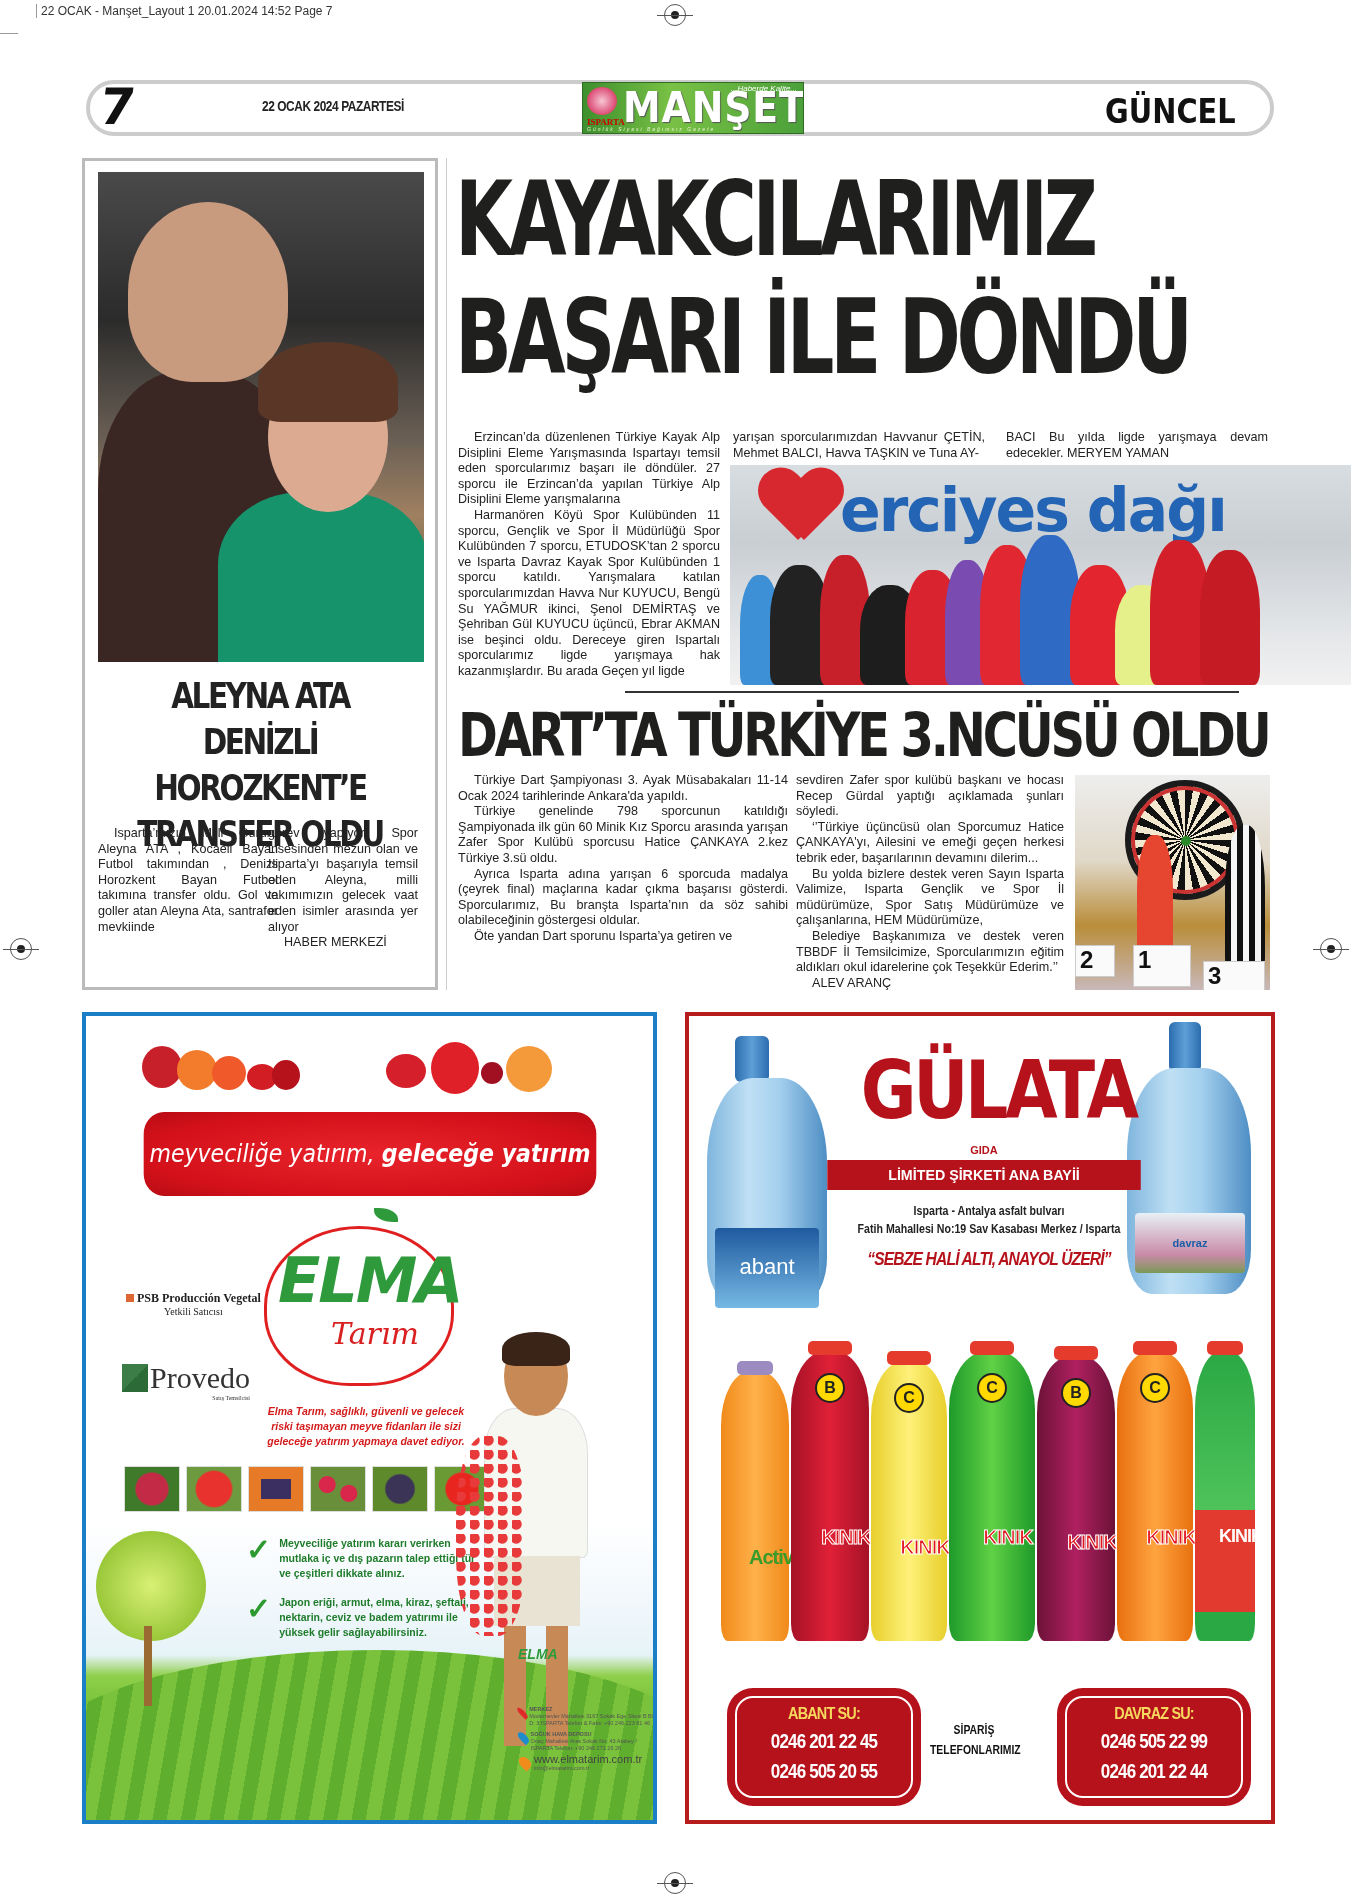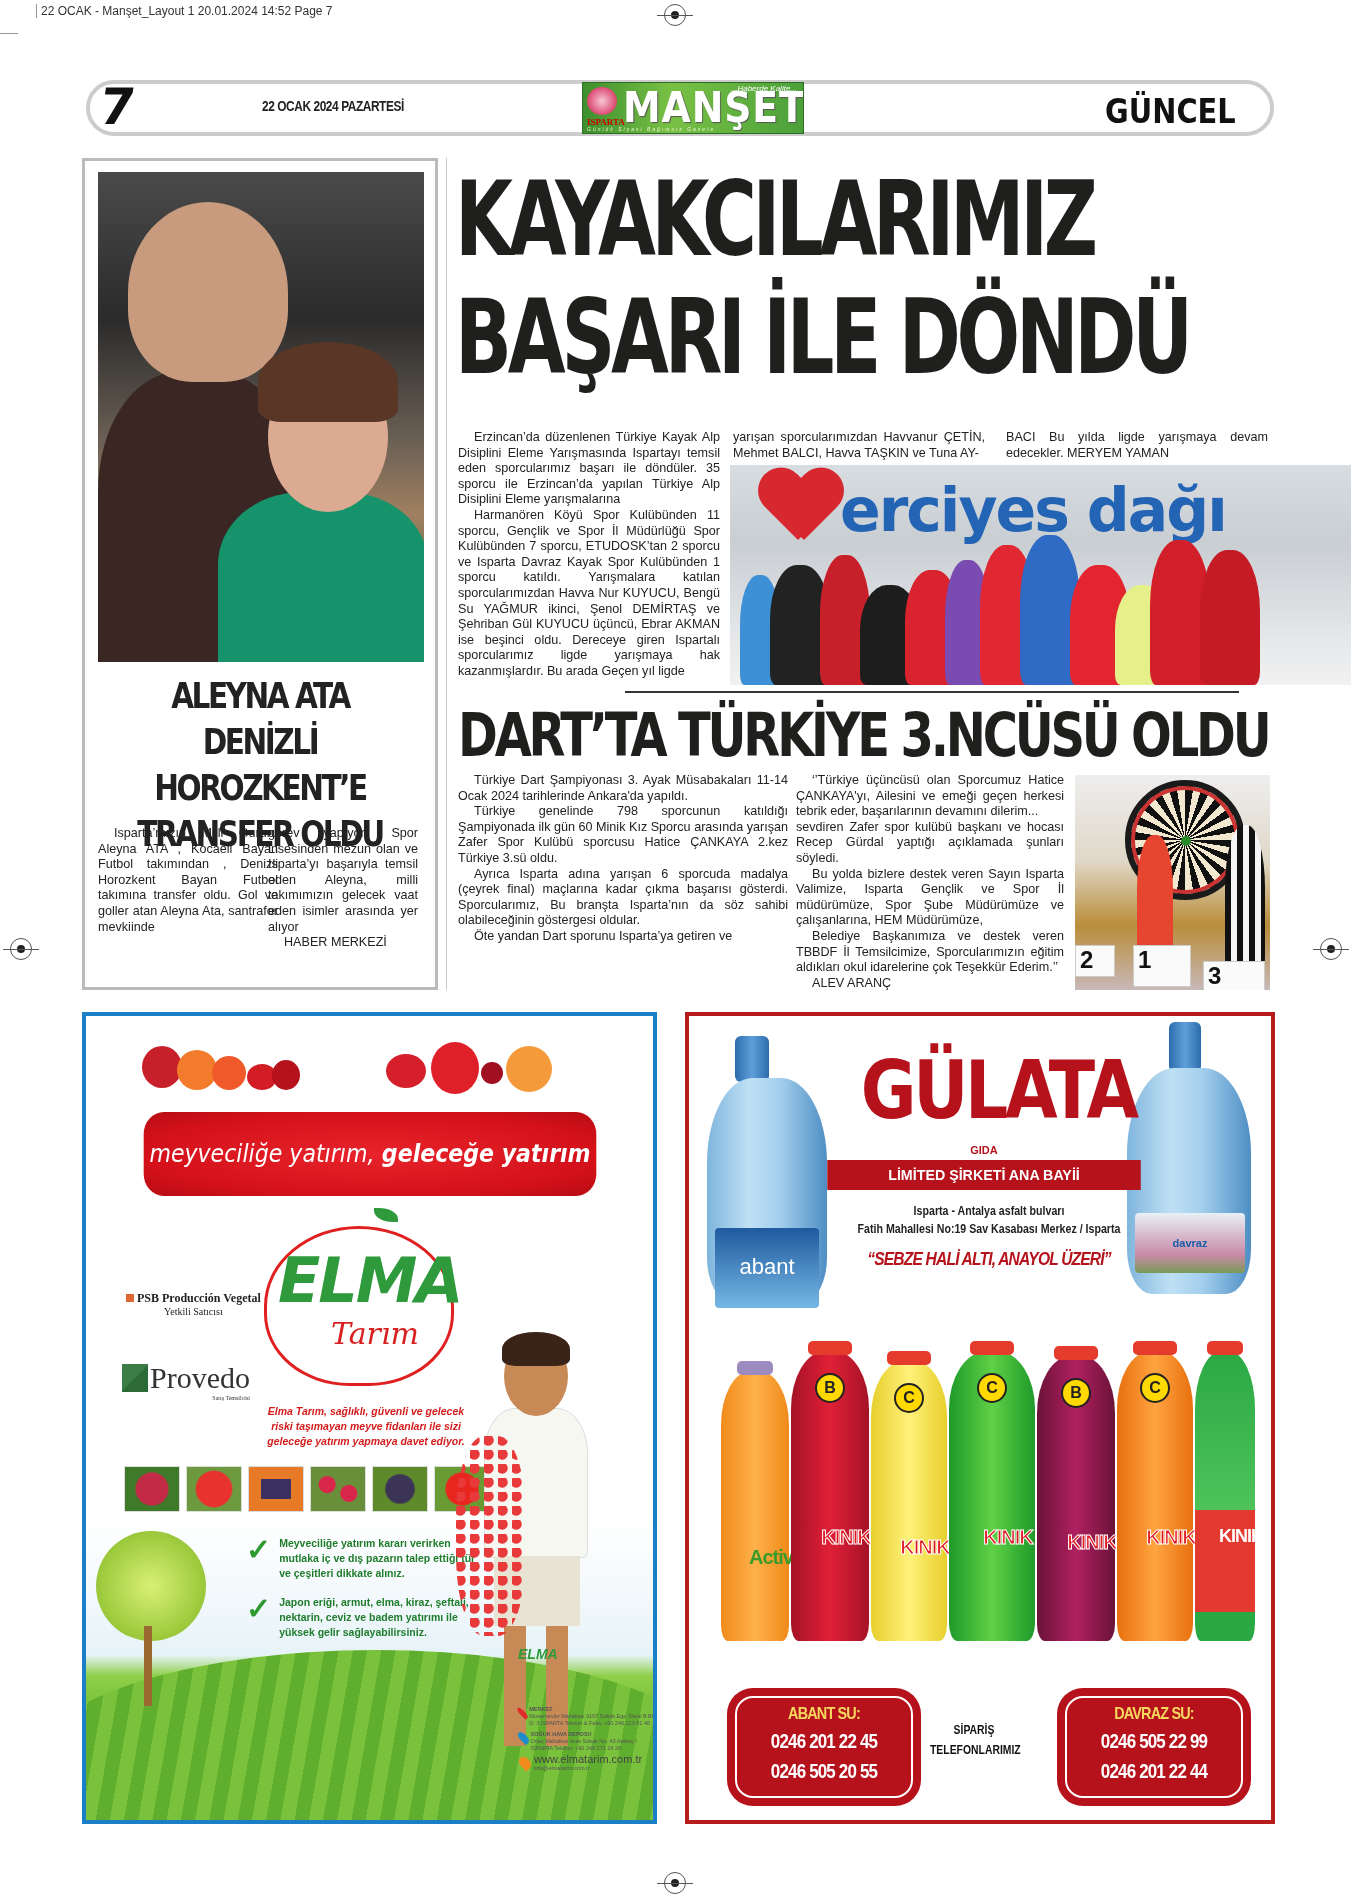--- a/index.html
+++ b/index.html
@@ -161,21 +161,21 @@
   <p>HABER MERKEZİ</p>
 </div>
 
 <div class="abs vline"></div>
 
 <div class="abs big-headline" style="left:455px;top:160px;font-size:104px;line-height:118px;transform:scaleX(0.72);">
   <div>KAYAKCILARIMIZ</div>
   <div>BAŞARI İLE DÖNDÜ</div>
 </div>
 <div class="abs body-text" style="left:458px;top:430px;width:262px;">
-  <p>Erzincan’da düzenlenen Türkiye Kayak Alp Disiplini Eleme Yarışmasında Ispartayı temsil eden sporcularımız başarı ile döndüler. 35 sporcu ile Erzincan’da yapılan  Türkiye Alp Disiplini Eleme yarışmalarına</p>
+  <p>Erzincan’da düzenlenen Türkiye Kayak Alp Disiplini Eleme Yarışmasında Ispartayı temsil eden sporcularımız başarı ile döndüler. 27 sporcu ile Erzincan’da yapılan  Türkiye Alp Disiplini Eleme yarışmalarına</p>
   <p>Harmanören Köyü Spor Kulübünden 11 sporcu, Gençlik ve Spor İl Müdürlüğü Spor Kulübünden 7 sporcu, ETUDOSK’tan 2 sporcu ve Isparta Davraz Kayak Spor Kulübünden 1 sporcu katıldı. Yarışmalara katılan sporcularımızdan  Havva Nur KUYUCU, Bengü Su YAĞMUR ikinci, Şenol DEMİRTAŞ ve Şehriban Gül KUYUCU üçüncü, Ebrar AKMAN ise beşinci  oldu. Dereceye giren Ispartalı sporcularımız ligde yarışmaya hak kazanmışlardır.  Bu arada Geçen yıl ligde</p>
 </div>
 <div class="abs body-text" style="left:733px;top:430px;width:252px;">
   <p style="text-indent:0">yarışan sporcularımızdan Havvanur ÇETİN, Mehmet BALCI, Havva TAŞKIN ve Tuna AY-</p>
 </div>
 <div class="abs body-text" style="left:1006px;top:430px;width:262px;">
   <p style="text-indent:0">BACI Bu yılda  ligde yarışmaya devam edecekler. MERYEM YAMAN</p>
 </div>
 <div class="abs ski-photo">
   <div class="heart"></div>
@@ -199,23 +199,23 @@
 <div class="abs hr"></div>
 
 <div class="abs big-headline" style="left:458px;top:700px;font-size:60px;line-height:70px;letter-spacing:-4px;transform:scaleX(0.8);">DART’TA TÜRKİYE 3.NCÜSÜ OLDU</div>
 <div class="abs body-text" style="left:458px;top:773px;width:330px;">
   <p>Türkiye Dart Şampiyonası  3. Ayak  Müsabakaları 11-14 Ocak 2024 tarihlerinde Ankara'da yapıldı.</p>
   <p>Türkiye genelinde 798 sporcunun katıldığı Şampiyonada ilk gün 60 Minik Kız Sporcu arasında yarışan Zafer Spor Kulübü sporcusu Hatice ÇANKAYA 2.kez Türkiye 3.sü oldu.</p>
   <p>Ayrıca Isparta adına yarışan 6 sporcuda madalya (çeyrek final) maçlarına kadar çıkma başarısı gösterdi. Sporcularımız, Bu branşta Isparta’nın da söz sahibi olabileceğinin göstergesi oldular.</p>
   <p>Öte yandan Dart sporunu Isparta’ya getiren ve</p>
 </div>
 <div class="abs body-text" style="left:796px;top:773px;width:268px;">
+  <p style="text-indent:0">sevdiren Zafer spor kulübü başkanı ve hocası Recep Gürdal yaptığı açıklamada şunları söyledi.</p>
   <p>‘’Türkiye üçüncüsü olan Sporcumuz Hatice ÇANKAYA'yı,  Ailesini ve emeği geçen herkesi tebrik eder, başarılarının devamını dilerim...</p>
-  <p style="text-indent:0">sevdiren Zafer spor kulübü başkanı ve hocası Recep Gürdal yaptığı açıklamada şunları söyledi.</p>
-  <p>Bu yolda bizlere destek veren Sayın Isparta Valimize, Isparta Gençlik ve Spor İl  müdürümüze, Spor Şube Müdürümüze ve çalışanlarına, HEM Müdürümüze,</p>
+  <p>Bu yolda bizlere destek veren Sayın Isparta Valimize, Isparta Gençlik ve Spor İl  müdürümüze, Spor Satış Müdürümüze ve çalışanlarına, HEM Müdürümüze,</p>
   <p>Belediye Başkanımıza ve destek veren TBBDF İl Temsilcimize, Sporcularımızın eğitim aldıkları okul idarelerine  çok Teşekkür Ederim.’’</p>
   <p>ALEV ARANÇ</p>
 </div>
 <div class="abs dart-photo">
   <div class="dartboard"></div>
   <div class="kid" style="left:62px;top:60px;width:36px;height:120px;background:#e6462f"></div>
   <div class="kid" style="left:150px;top:50px;width:40px;height:140px;background:repeating-linear-gradient(90deg,#111 0 6px,#f5f5f5 6px 12px)"></div>
   <div class="pod" style="left:0;top:170px;width:40px;height:32px;">2</div>
   <div class="pod" style="left:58px;top:170px;width:58px;height:42px;">1</div>
   <div class="pod" style="left:128px;top:186px;width:62px;height:30px;">3</div>

